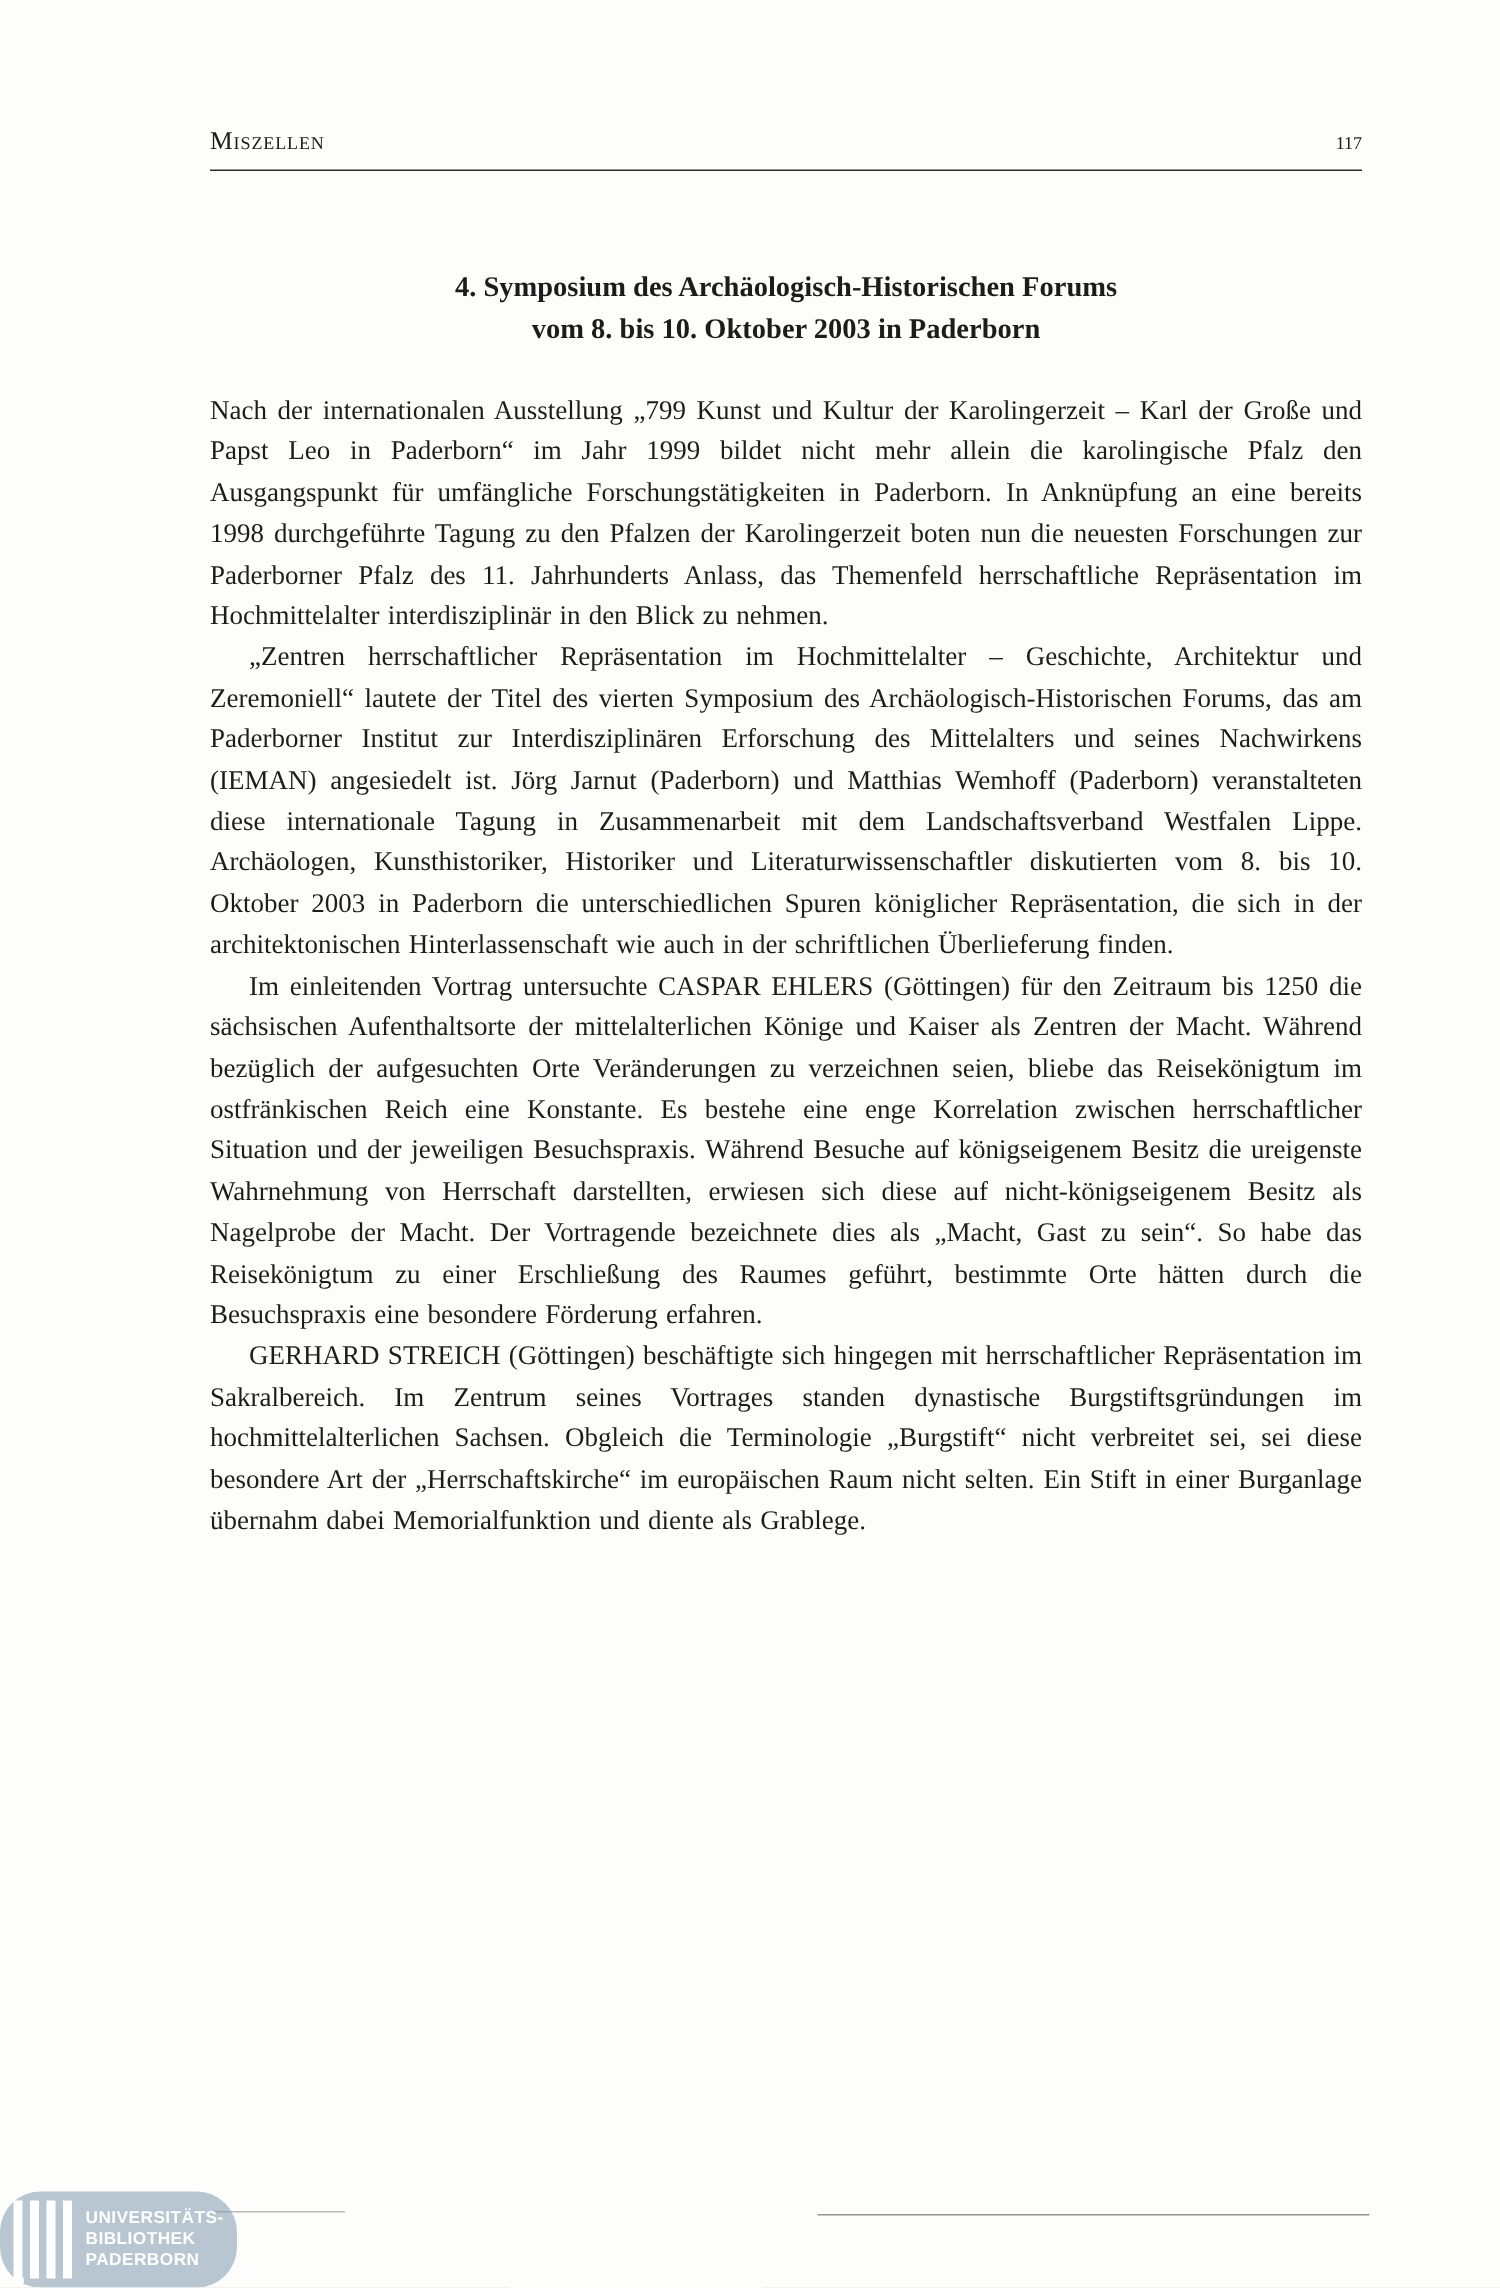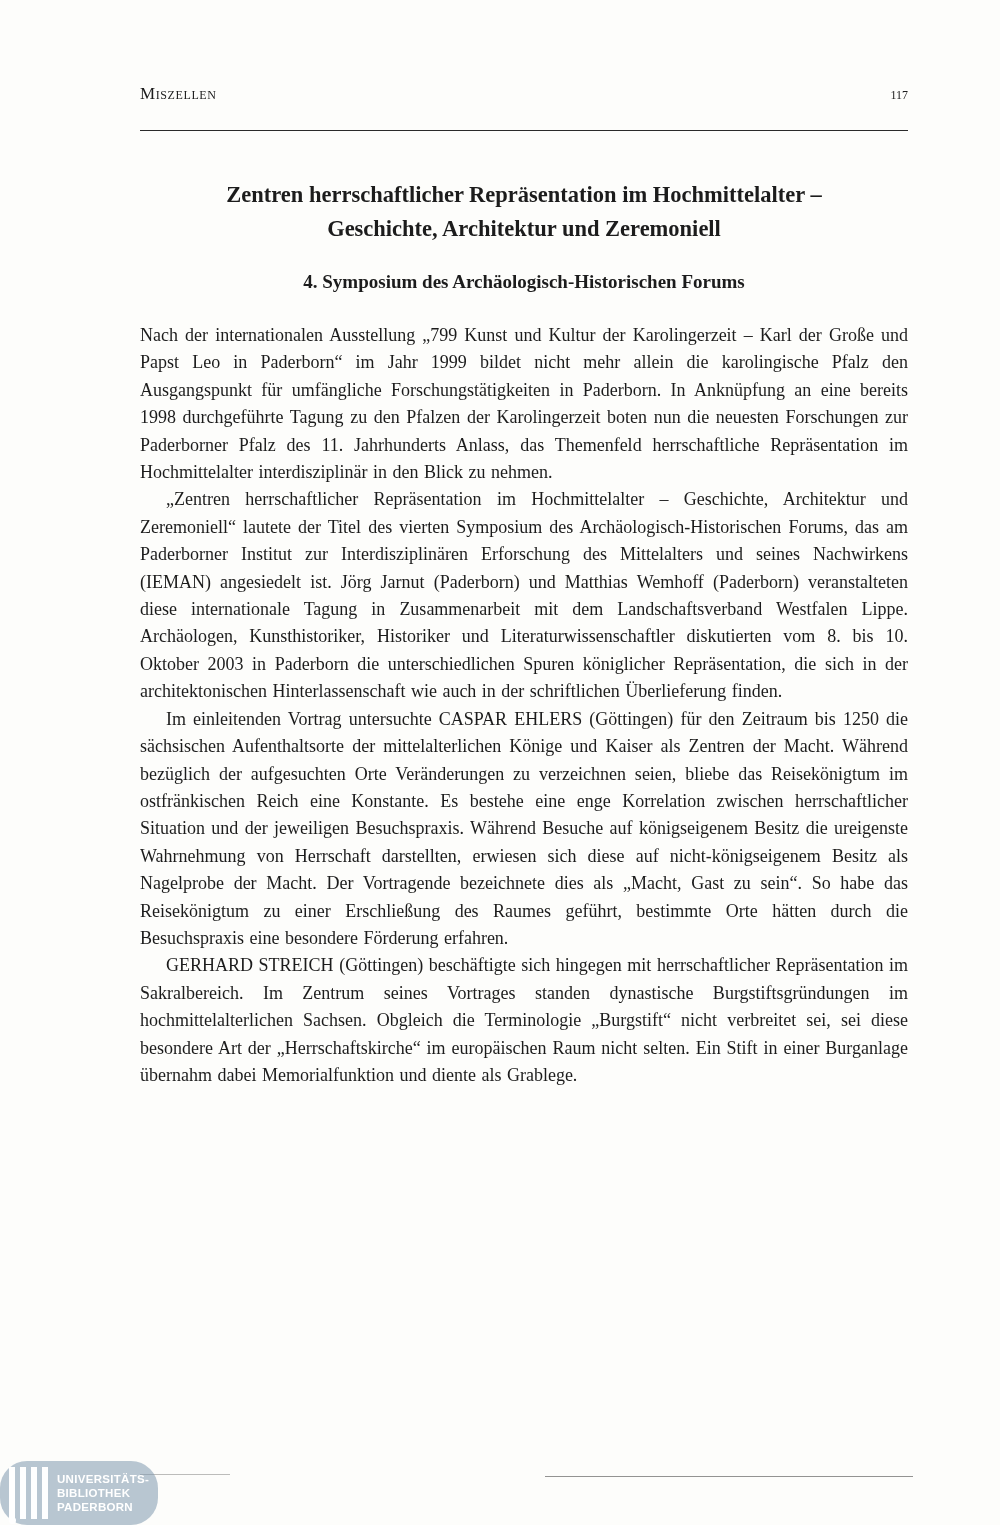--- a/index.html
+++ b/index.html
@@ -20,21 +20,21 @@
   
   .running-header {
     position: absolute;
     left: 140px;
     right: 92px;
     top: 84px;
     display: flex;
     justify-content: space-between;
     align-items: baseline;
     font-size: 16px;
-    padding-bottom: 26px;
+    padding-bottom: 9px;
     border-bottom: 1.5px solid #2a2a2a;
   }
   .journal-label {
     font-variant: small-caps;
     letter-spacing: 0.6px;
     font-size: 17px;
   }
   .page-number {
     font-size: 12px;
   }
@@ -142,27 +142,24 @@
 
 <div class="page">
 
   <div class="running-header">
     <span class="journal-label">Miszellen</span>
     <span class="page-number">117</span>
   </div>
 
   <div class="text-block">
 
-    <h1 class="article-title">
-      <span>Zentren herrschaftlicher Repräsentation im Hochmittelalter –</span><br>
-      <span>Geschichte, Architektur und Zeremoniell</span>
-    </h1>
 
     <h2 class="article-subtitle">
       <span>4. Symposium des Archäologisch-Historischen Forums</span><br>
+      <span>vom 8. bis 10. Oktober 2003 in Paderborn</span>
     </h2>
 
 
     <div class="body-text">
       <p>Nach der internationalen Ausstellung „799 Kunst und Kultur der Karolingerzeit – Karl der Große und Papst Leo in Paderborn“ im Jahr 1999 bildet nicht mehr allein die karolingische Pfalz den Ausgangspunkt für umfängliche Forschungstätigkeiten in Paderborn. In Anknüpfung an eine bereits 1998 durchgeführte Tagung zu den Pfalzen der Karolingerzeit boten nun die neuesten Forschungen zur Paderborner Pfalz des 11. Jahrhunderts Anlass, das Themenfeld herrschaftliche Repräsentation im Hochmittelalter interdisziplinär in den Blick zu nehmen.</p>
       <p class="indent">„Zentren herrschaftlicher Repräsentation im Hochmittelalter – Geschichte, Architektur und Zeremoniell“ lautete der Titel des vierten Symposium des Archäologisch-Historischen Forums, das am Paderborner Institut zur Interdisziplinären Erforschung des Mittelalters und seines Nachwirkens (IEMAN) angesiedelt ist. Jörg Jarnut (Paderborn) und Matthias Wemhoff (Paderborn) veranstalteten diese internationale Tagung in Zusammenarbeit mit dem Landschaftsverband Westfalen Lippe. Archäologen, Kunsthistoriker, Historiker und Literaturwissenschaftler diskutierten vom 8. bis 10. Oktober 2003 in Paderborn die unterschiedlichen Spuren königlicher Repräsentation, die sich in der architektonischen Hinterlassenschaft wie auch in der schriftlichen Überlieferung finden.</p>
       <p class="indent">Im einleitenden Vortrag untersuchte CASPAR EHLERS (Göttingen) für den Zeitraum bis 1250 die sächsischen Aufenthaltsorte der mittelalterlichen Könige und Kaiser als Zentren der Macht. Während bezüglich der aufgesuchten Orte Veränderungen zu verzeichnen seien, bliebe das Reisekönigtum im ostfränkischen Reich eine Konstante. Es bestehe eine enge Korrelation zwischen herrschaftlicher Situation und der jeweiligen Besuchspraxis. Während Besuche auf königseigenem Besitz die ureigenste Wahrnehmung von Herrschaft darstellten, erwiesen sich diese auf nicht-königseigenem Besitz als Nagelprobe der Macht. Der Vortragende bezeichnete dies als „Macht, Gast zu sein“. So habe das Reisekönigtum zu einer Erschließung des Raumes geführt, bestimmte Orte hätten durch die Besuchspraxis eine besondere Förderung erfahren.</p>
       <p class="indent">GERHARD STREICH (Göttingen) beschäftigte sich hingegen mit herrschaftlicher Repräsentation im Sakralbereich. Im Zentrum seines Vortrages standen dynastische Burgstiftsgründungen im hochmittelalterlichen Sachsen. Obgleich die Terminologie „Burgstift“ nicht verbreitet sei, sei diese besondere Art der „Herrschaftskirche“ im europäischen Raum nicht selten. Ein Stift in einer Burganlage übernahm dabei Memorialfunktion und diente als Grablege.</p>
     </div>
   </div>

